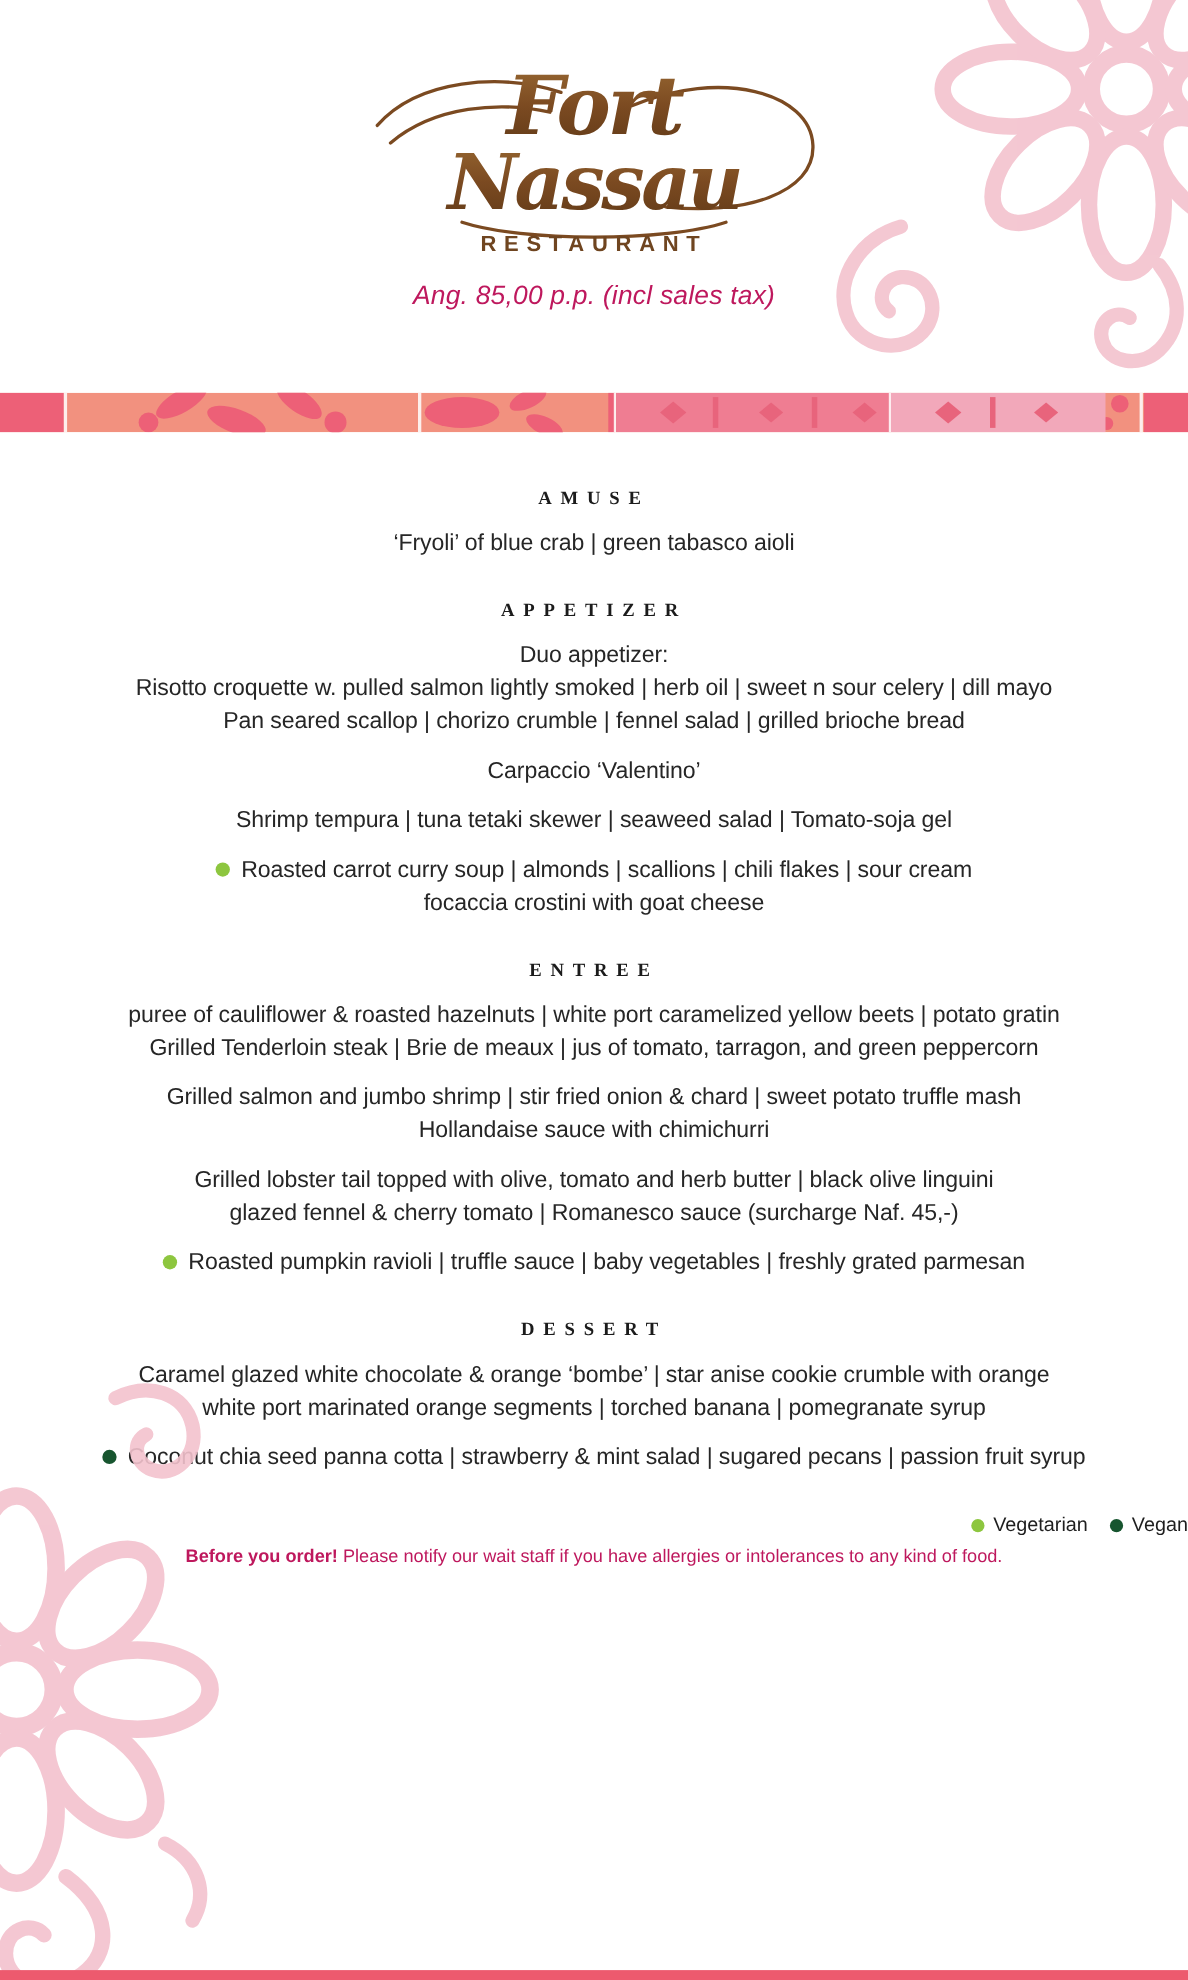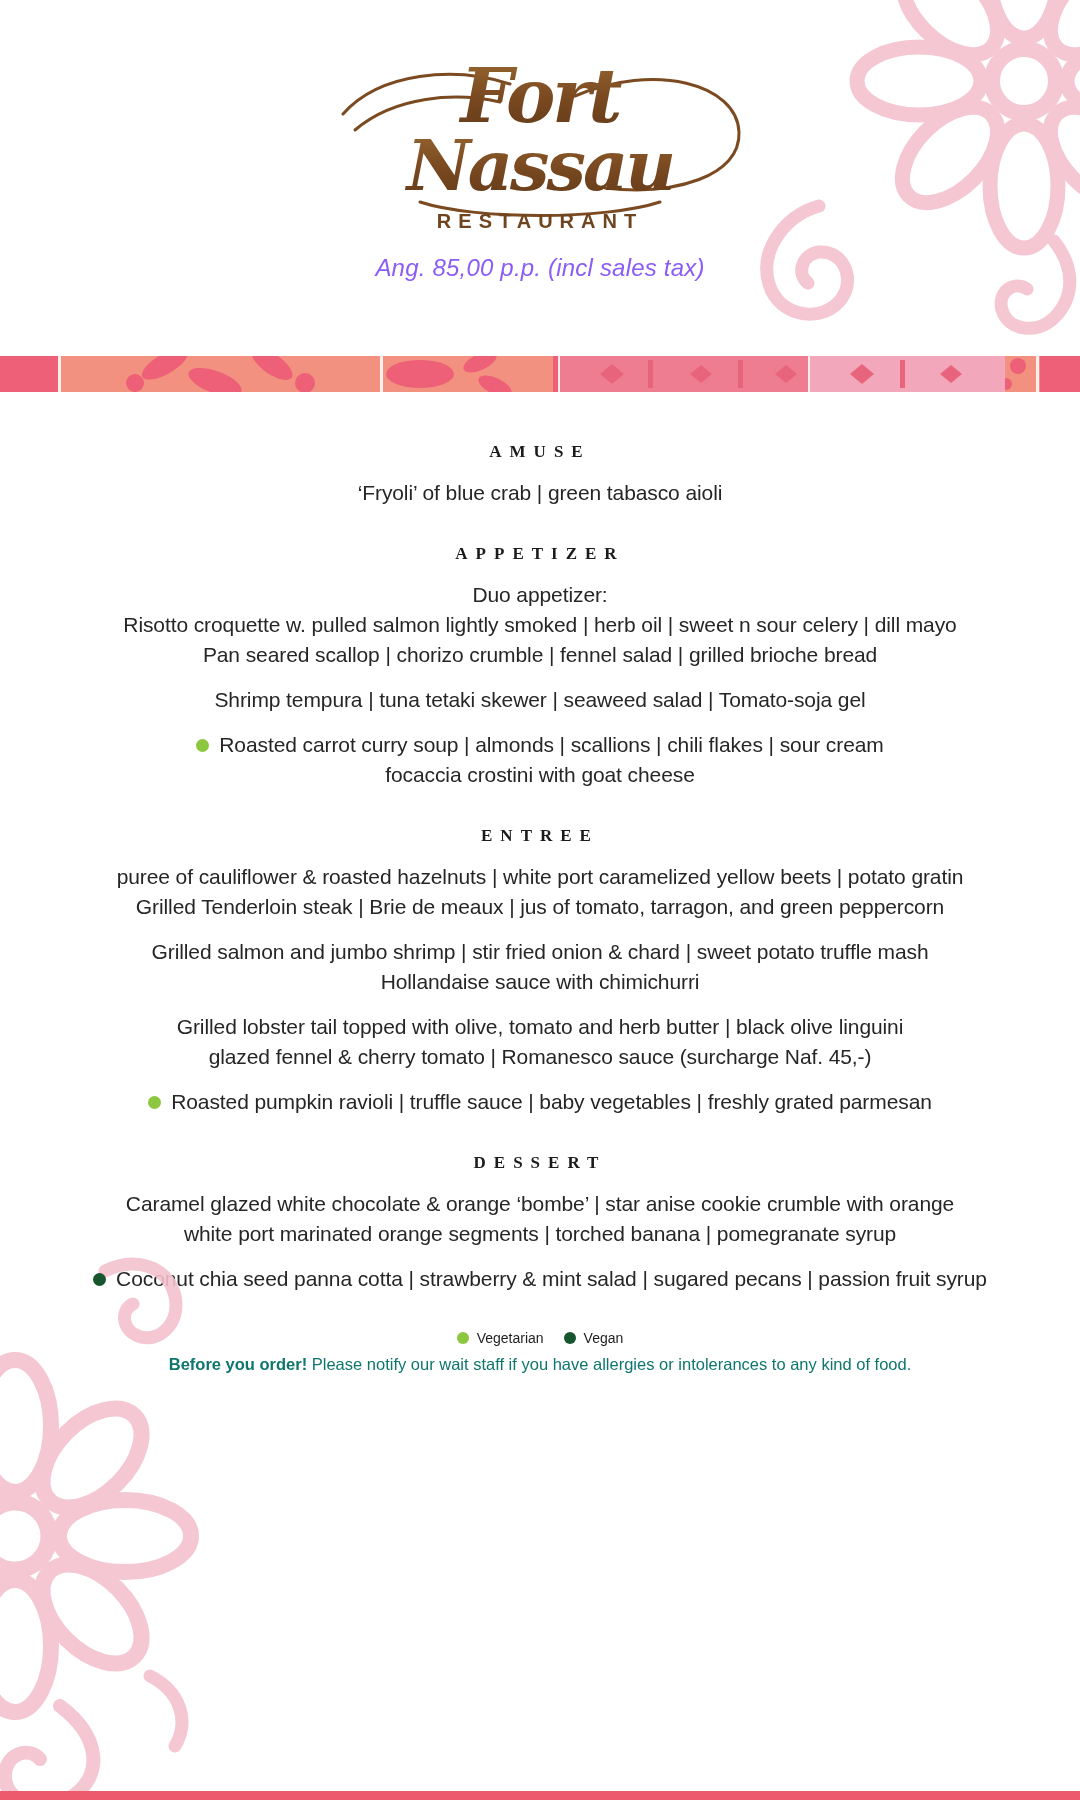--- a/index.html
+++ b/index.html
@@ -16,45 +16,45 @@
   .logo-wrap{padding-top:44px;text-align:center;position:relative;}
   
   .title{
     margin-top:34px;text-align:center;
     font-family:"DejaVu Serif","Liberation Serif",serif;
     font-style:italic;font-weight:bold;font-size:92px;line-height:1.05;
     color:var(--accent,#e25672);letter-spacing:-2px;
   }
   .price{
     margin-top:16px;text-align:center;font-style:italic;
-    font-size:24px;color:#8b5cf6;letter-spacing:0.2px;
+    font-size:24px;color:#be185d;letter-spacing:0.2px;
   }
   
   .banner{margin-top:74px;width:1080px;height:36px;line-height:0;}
   
   .menu{margin-top:50px;text-align:center;}
   .section{margin-bottom:36px;}
   .section-header{
     margin:0 0 16px 0;font-family:"Liberation Serif",serif;
     font-weight:600;font-size:17px;letter-spacing:8px;color:#1b1b1b;
   }
   .item{margin-bottom:15px;}
   .line{font-size:21px;line-height:30px;color:#262626;letter-spacing:-0.1px;}
   .diet-dot{
     display:inline-block;width:13px;height:13px;border-radius:50%;
     margin-right:10px;transform:translateY(0px);
   }
   
   .legend{
-    margin-top:4px;display:flex;justify-content:center;align-items:center;
-    gap:20px;font-size:14px;color:#1e1e1e;
+    margin-top:4px;display:flex;justify-content:flex-end;align-items:center;
+    gap:20px;font-size:18px;color:#1e1e1e;
   }
   .legend-entry{display:flex;align-items:center;gap:8px;}
   .legend-dot{width:12px;height:12px;border-radius:50%;display:inline-block;}
-  .footer-note{margin-top:9px;text-align:center;font-size:16.5px;color:#0f766e;}
+  .footer-note{margin-top:9px;text-align:center;font-size:16.5px;color:#be185d;}
   .footer-note .bold{font-weight:bold;}
   
   .bottom-bar{position:absolute;left:0;bottom:0;width:1080px;height:9px;}
 </style>
 </head>
 <body>
 
 <div class="page">
 
   <svg class="deco deco-tr" width="430" height="370" viewBox="0 0 430 370" fill="none">
@@ -168,20 +168,23 @@
         </div>
       </section>
       <section class="section">
         <h2 class="section-header">APPETIZER</h2>
         <div class="item">
           <div class="line">Duo appetizer:</div>
           <div class="line">Risotto croquette w. pulled salmon lightly smoked | herb oil | sweet n sour celery | dill mayo</div>
           <div class="line">Pan seared scallop | chorizo crumble | fennel salad | grilled brioche bread</div>
         </div>
         <div class="item">
+          <div class="line">Carpaccio ‘Valentino’</div>
+        </div>
+        <div class="item">
           <div class="line">Shrimp tempura | tuna tetaki skewer | seaweed salad | Tomato-soja gel</div>
         </div>
         <div class="item">
           <div class="line"><span class="diet-dot" style="background: rgb(141, 198, 63);"></span>Roasted carrot curry soup | almonds | scallions | chili flakes | sour cream</div>
           <div class="line">focaccia crostini with goat cheese</div>
         </div>
       </section>
       <section class="section">
         <h2 class="section-header">ENTREE</h2>
         <div class="item">

